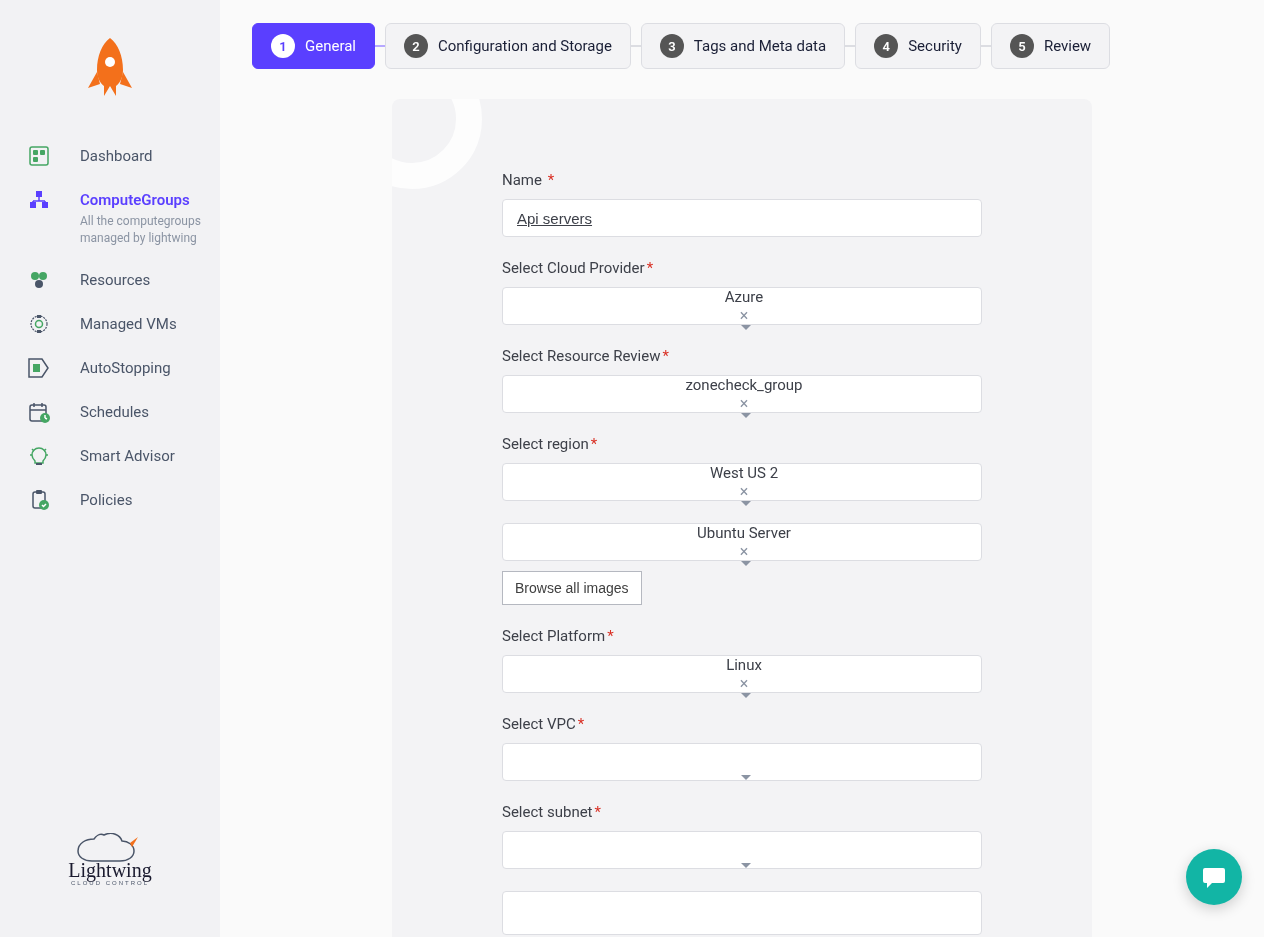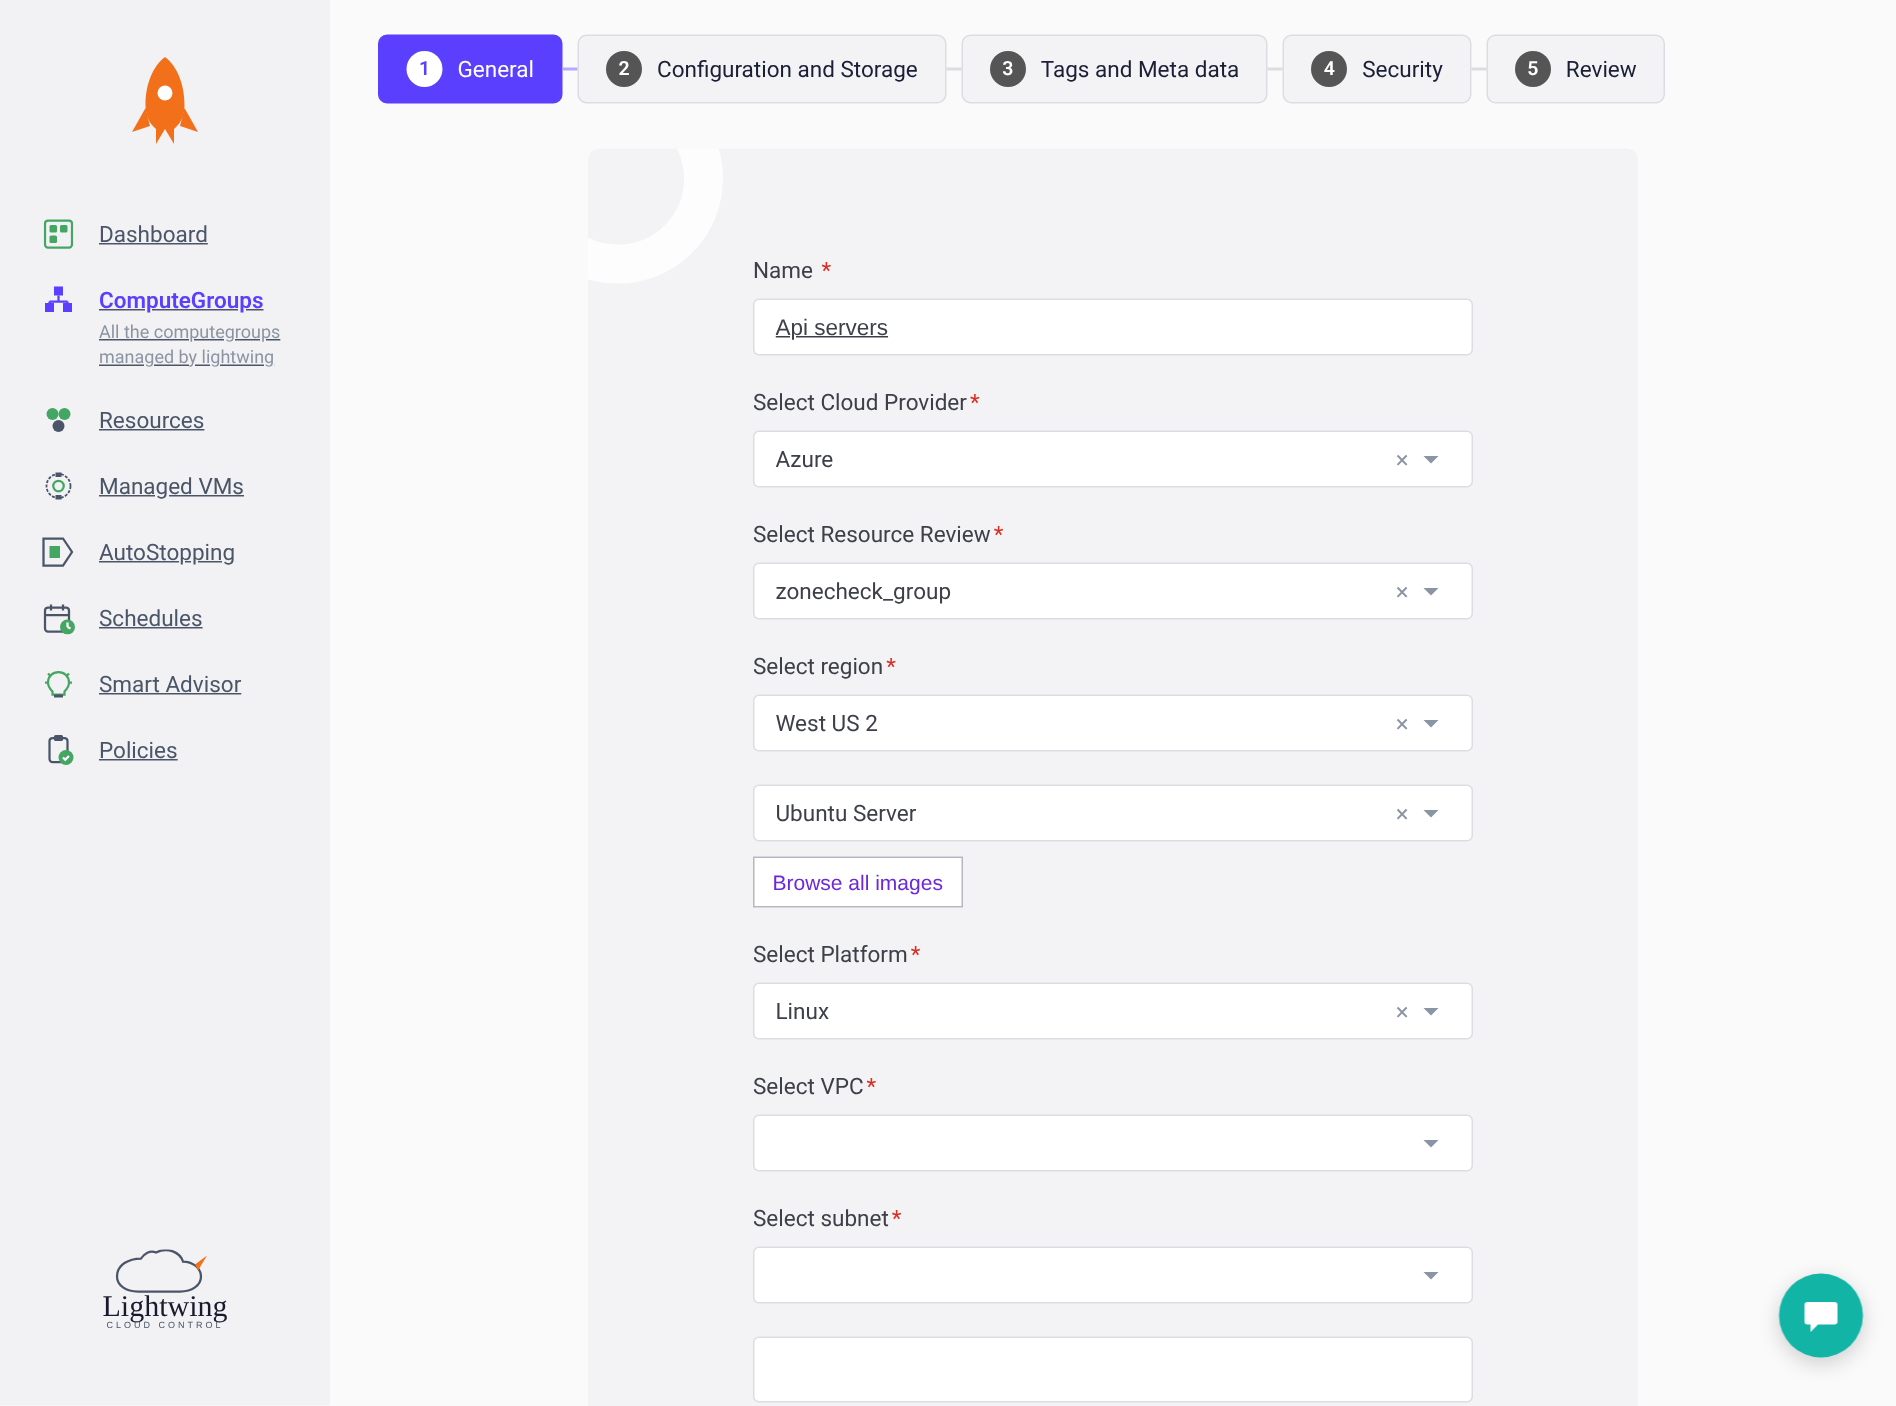--- a/index.html
+++ b/index.html
@@ -25,26 +25,25 @@
       justify-content: center;
       padding: 36px 0 30px;
     }
     .sidebar-nav {
       padding: 0 0 0 28px;
       flex: 1;
     }
     .nav-item {
       display: flex;
       align-items: flex-start;
-      gap: 16px;
+      gap: 30px;
       padding: 11px 0;
       cursor: pointer;
       font-size: 15px;
       color: #4a5568;
-      text-decoration: underline;
     }
     .nav-item.active .nav-label { color: #5a3fff; font-weight: 600; }
     .nav-icon {
       width: 22px;
       height: 22px;
       flex-shrink: 0;
       display: flex;
       align-items: center;
       justify-content: center;
     }
@@ -155,22 +154,23 @@
       text-decoration: underline;
     }
     .select-wrap {
       width: 100%;
       height: 38px;
       border: 1px solid #dcdde2;
       border-radius: 4px;
       background: #fff;
       display: flex;
       align-items: center;
-      padding: 0 22px 0 14px;
-      cursor: pointer;
+      padding: 0 10px 0 14px;
+      cursor: pointer;
+      flex-direction: column;
     }
     .select-value {
       flex: 1;
       font-size: 15px;
       color: #3d4049;
     }
     .select-clear {
       color: #8b94a3;
       font-size: 16px;
       padding: 0 6px;
@@ -182,21 +182,21 @@
       border-right: 5px solid transparent;
       border-top: 5px solid #8b94a3;
       margin-left: 4px;
     }
     .browse-btn {
       border: 1px solid #b5b8c0;
       background: #fff;
       border-radius: 0;
       padding: 8px 12px;
       font-size: 14px;
-      color: #6d28d9;
+      color: #404040;
       margin-top: 10px;
       cursor: pointer;
       display: inline-block;
     }
     .multi-wrap {
       width: 100%;
       min-height: 44px;
       border: 1px solid #dcdde2;
       border-radius: 4px;
       background: #fff;

